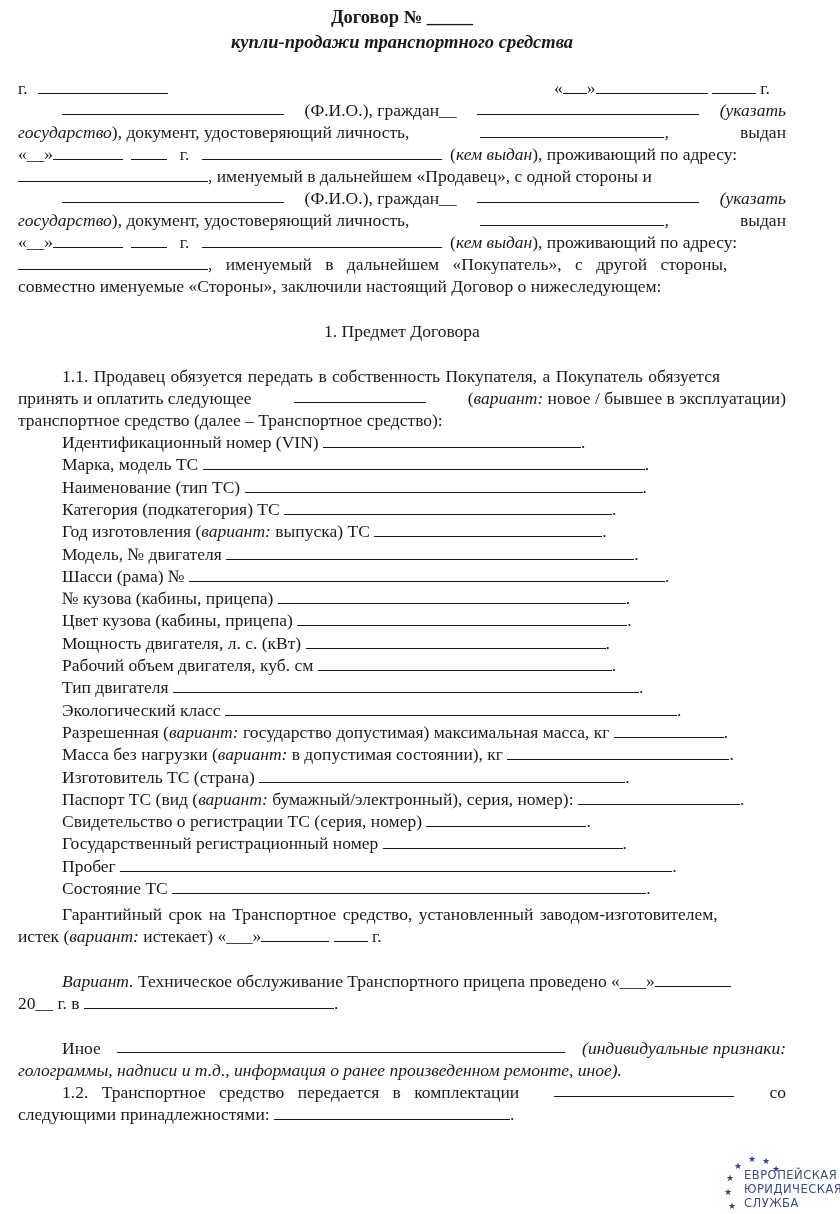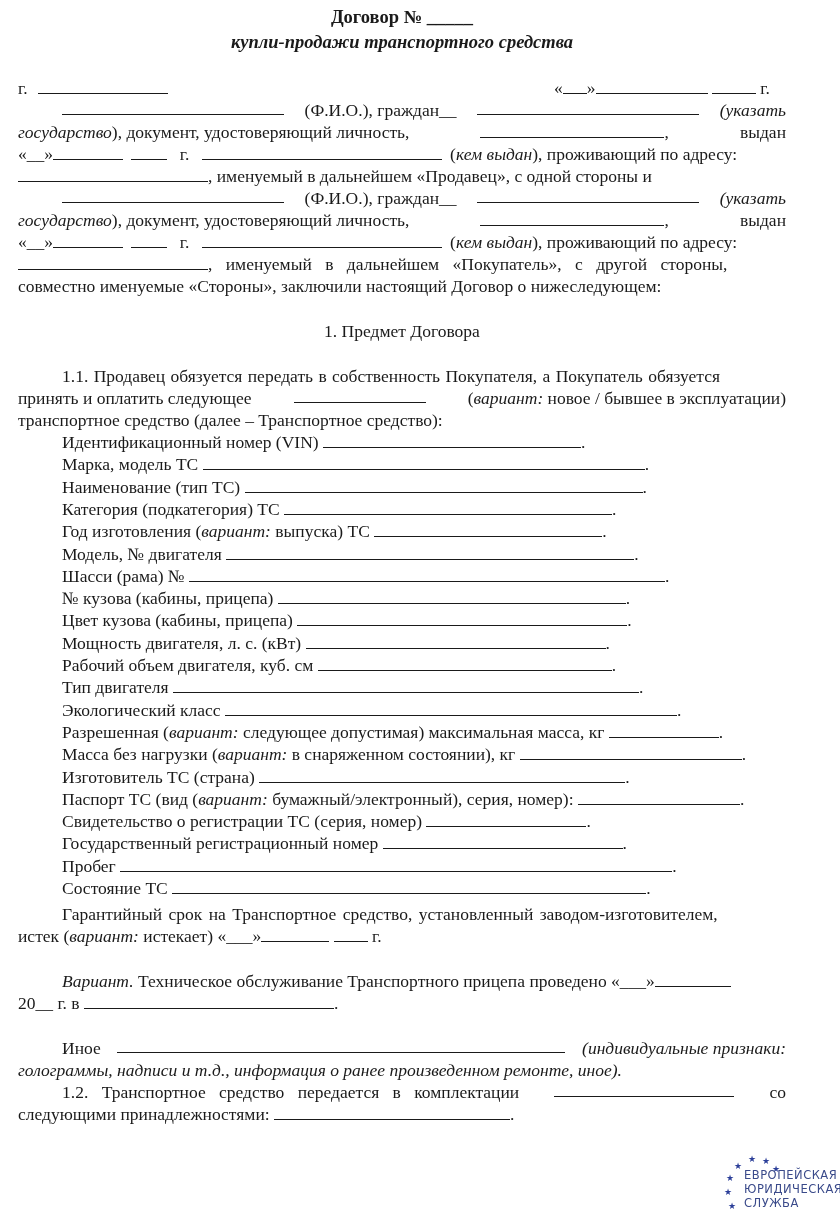--- a/index.html
+++ b/index.html
@@ -117,22 +117,22 @@
       <div class="field" style="top: 497.9px;"><span>Категория (подкатегория) ТС</span> <span class="blank" style="width: 328px;"></span>.</div>
       <div class="field" style="top: 520.2px;"><span>Год изготовления (</span><i>вариант:</i><span> выпуска) ТС</span> <span class="blank" style="width: 228px;"></span>.</div>
       <div class="field" style="top: 542.5px;"><span>Модель, № двигателя</span> <span class="blank" style="width: 408px;"></span>.</div>
       <div class="field" style="top: 564.8px;"><span>Шасси (рама) №</span> <span class="blank" style="width: 476px;"></span>.</div>
       <div class="field" style="top: 587.1px;"><span>№ кузова (кабины, прицепа)</span> <span class="blank" style="width: 348px;"></span>.</div>
       <div class="field" style="top: 609.4px;"><span>Цвет кузова (кабины, прицепа)</span> <span class="blank" style="width: 330px;"></span>.</div>
       <div class="field" style="top: 631.7px;"><span>Мощность двигателя, л. с. (кВт)</span> <span class="blank" style="width: 300px;"></span>.</div>
       <div class="field" style="top: 654px;"><span>Рабочий объем двигателя, куб. см</span> <span class="blank" style="width: 294px;"></span>.</div>
       <div class="field" style="top: 676.3px;"><span>Тип двигателя</span> <span class="blank" style="width: 466px;"></span>.</div>
       <div class="field" style="top: 698.6px;"><span>Экологический класс</span> <span class="blank" style="width: 452px;"></span>.</div>
-      <div class="field" style="top: 720.9px;"><span>Разрешенная (</span><i>вариант:</i><span> следующее допустимая) максимальная масса, кг</span> <span class="blank" style="width: 110px;"></span>.</div>
-      <div class="field" style="top: 743.2px;"><span>Масса без нагрузки (</span><i>вариант:</i><span> в снаряженном состоянии), кг</span> <span class="blank" style="width: 222px;"></span>.</div>
+      <div class="field" style="top: 720.9px;"><span>Разрешенная (</span><i>вариант:</i><span> государство допустимая) максимальная масса, кг</span> <span class="blank" style="width: 110px;"></span>.</div>
+      <div class="field" style="top: 743.2px;"><span>Масса без нагрузки (</span><i>вариант:</i><span> в допустимая состоянии), кг</span> <span class="blank" style="width: 222px;"></span>.</div>
       <div class="field" style="top: 765.5px;"><span>Изготовитель ТС (страна)</span> <span class="blank" style="width: 366px;"></span>.</div>
       <div class="field" style="top: 787.8px;"><span>Паспорт ТС (вид (</span><i>вариант:</i><span> бумажный/электронный), серия, номер):</span> <span class="blank" style="width: 162px;"></span>.</div>
       <div class="field" style="top: 810.1px;"><span>Свидетельство о регистрации ТС (серия, номер)</span> <span class="blank" style="width: 160px;"></span>.</div>
       <div class="field" style="top: 832.4px;"><span>Государственный регистрационный номер</span> <span class="blank" style="width: 240px;"></span>.</div>
       <div class="field" style="top: 854.7px;"><span>Пробег</span> <span class="blank" style="width: 552px;"></span>.</div>
       <div class="field" style="top: 877px; font-family: Liberation Serif, serif;"><span>Состояние ТС</span> <span class="blank" style="width: 474px;"></span>.</div>
     </div>
 
   <div class="line" style="top:903px;padding-left:44px;width:724px;word-spacing:2px;">
     <span>Гарантийный срок на Транспортное средство, установленный заводом-изготовителем,</span>

